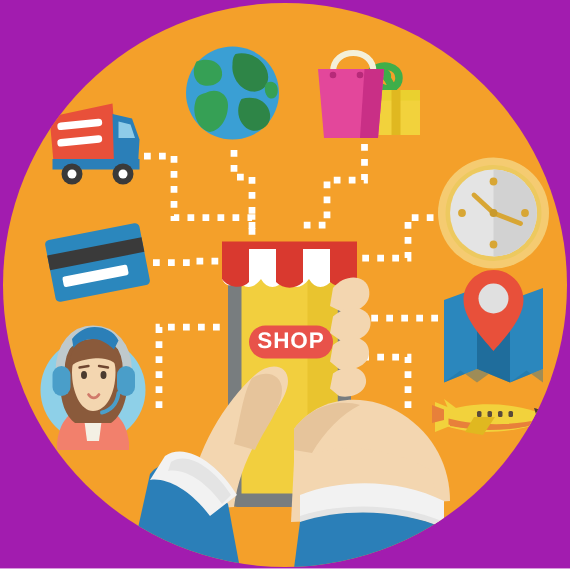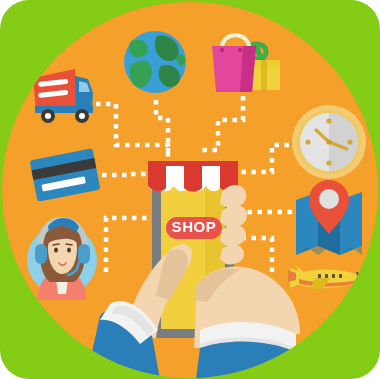--- a/index.html
+++ b/index.html
@@ -11,22 +11,21 @@
   body {
     width: 380px;
     height: 379px;
     font-family: "Liberation Sans", sans-serif;
     overflow: hidden;
   }
   #scene {
     position: relative;
     width: 380px;
     height: 379px;
-    background: #84cc16;
-    border-radius: 29px;
+    background: #a21caf;
   }
   #scene svg {
     display: block;
   }
   .shop-label {
     font-family: "Liberation Sans", sans-serif;
     font-weight: bold;
     font-size: 15px;
     fill: #ffffff;
     letter-spacing: 0.6px;

